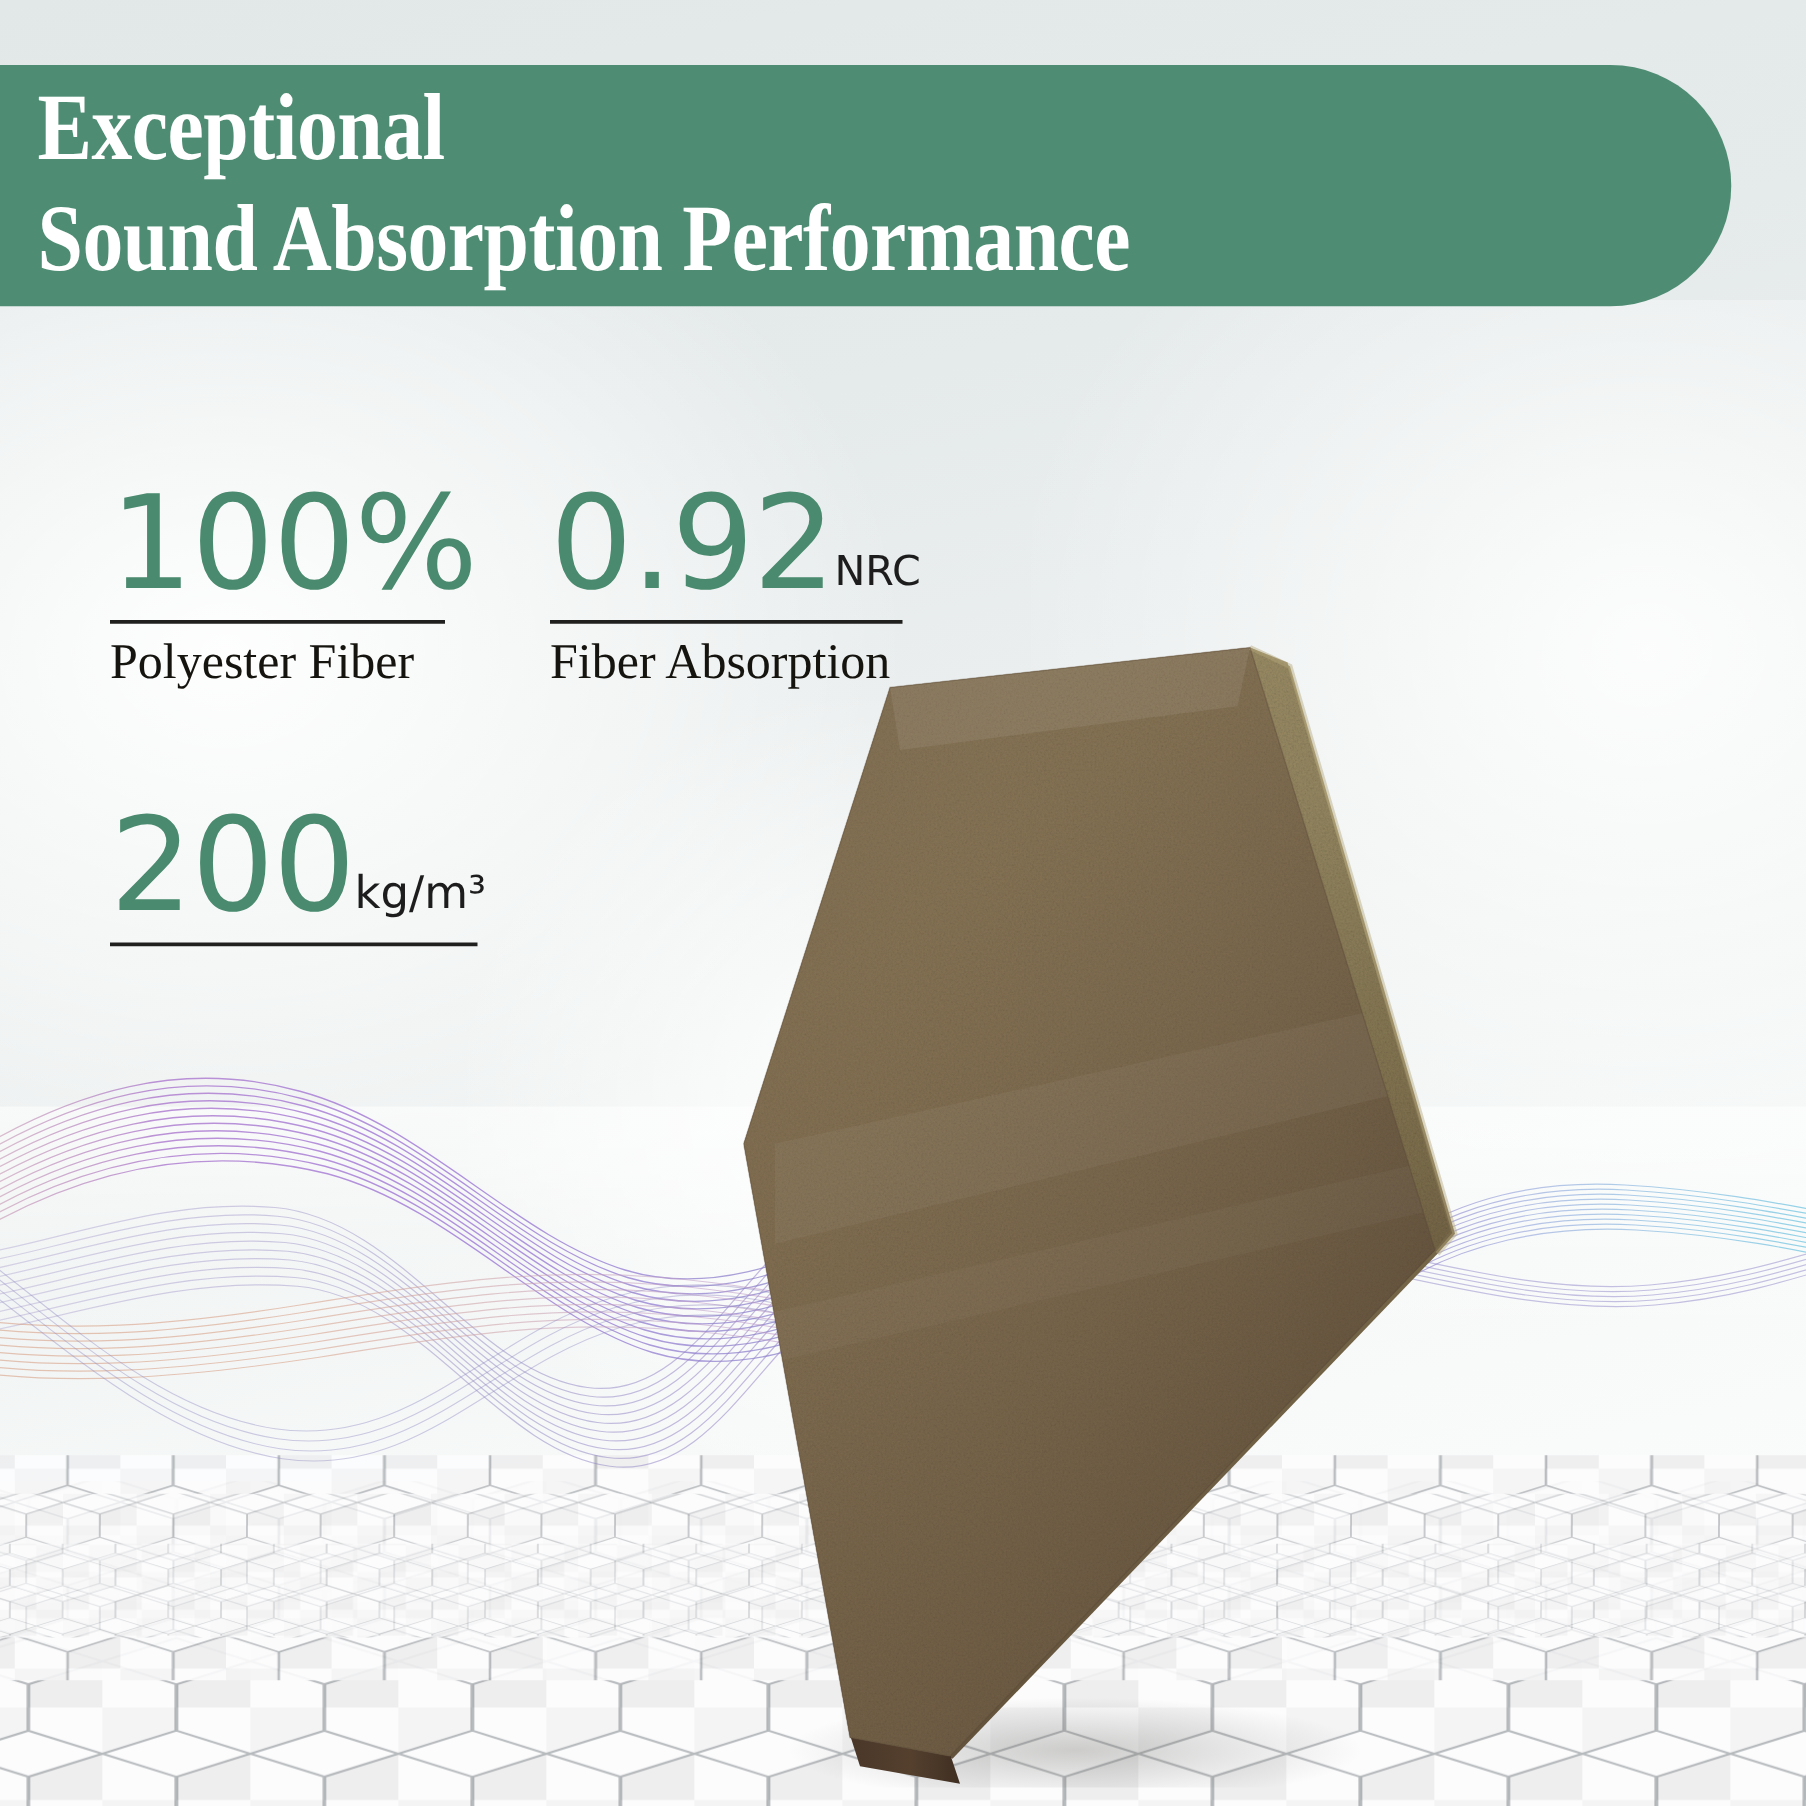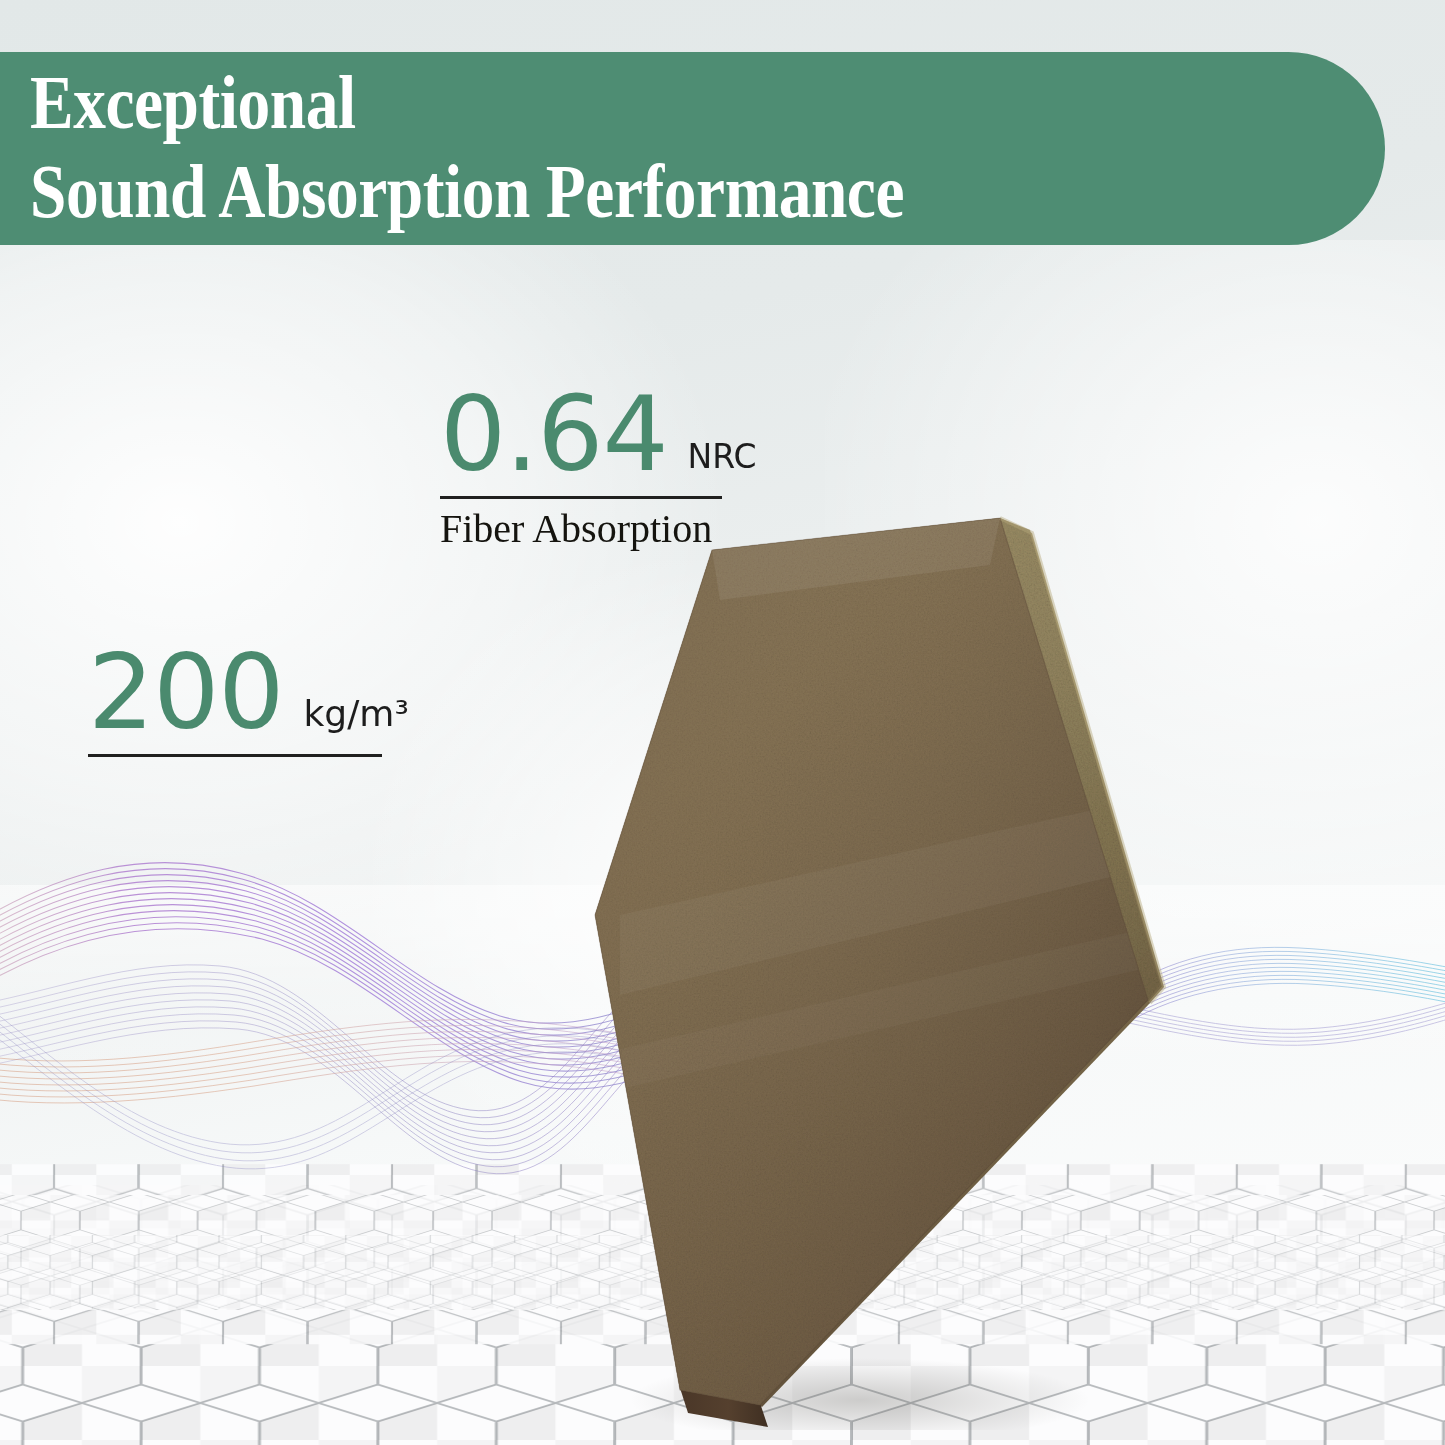--- a/index.html
+++ b/index.html
@@ -95,21 +95,21 @@
     font-size: 104px;
     line-height: 104px;
     letter-spacing: -1px;
   }
   .stat-unit {
     color: #1d1d1d;
     font-family: "DejaVu Sans", sans-serif;
     font-size: 33px;
     line-height: 33px;
     letter-spacing: 0px;
-    margin-left: 20px;
+    margin-left: 0;
     position: relative;
     top: -2px;
   }
   .stat-unit-spaced {
     font-size: 36px;
   }
   .stat-rule {
     height: 3px;
     background: #20201f;
     margin-top: 10px;
@@ -411,24 +411,31 @@
     </svg>
   </div>
 
   <div class="banner">
     <div class="banner-text">
       <span class="banner-line">Exceptional</span>
       <span class="banner-line">Sound Absorption Performance</span>
     </div>
   </div>
 
+  <div class="stat" id="stat-polyester">
+    <div class="stat-value-row">
+      <span class="stat-number">100%</span>
+    </div>
+    <div class="stat-rule"></div>
+    <div class="stat-label">Polyester Fiber</div>
+  </div>
 
   <div class="stat" id="stat-nrc">
     <div class="stat-value-row">
-      <span class="stat-number">0.64</span>
+      <span class="stat-number">0.92</span>
       <span class="stat-unit">NRC</span>
     </div>
     <div class="stat-rule"></div>
     <div class="stat-label">Fiber Absorption</div>
   </div>
 
   <div class="stat" id="stat-density">
     <div class="stat-value-row">
       <span class="stat-number">200</span>
       <span class="stat-unit stat-unit-spaced">kg/m³</span>

